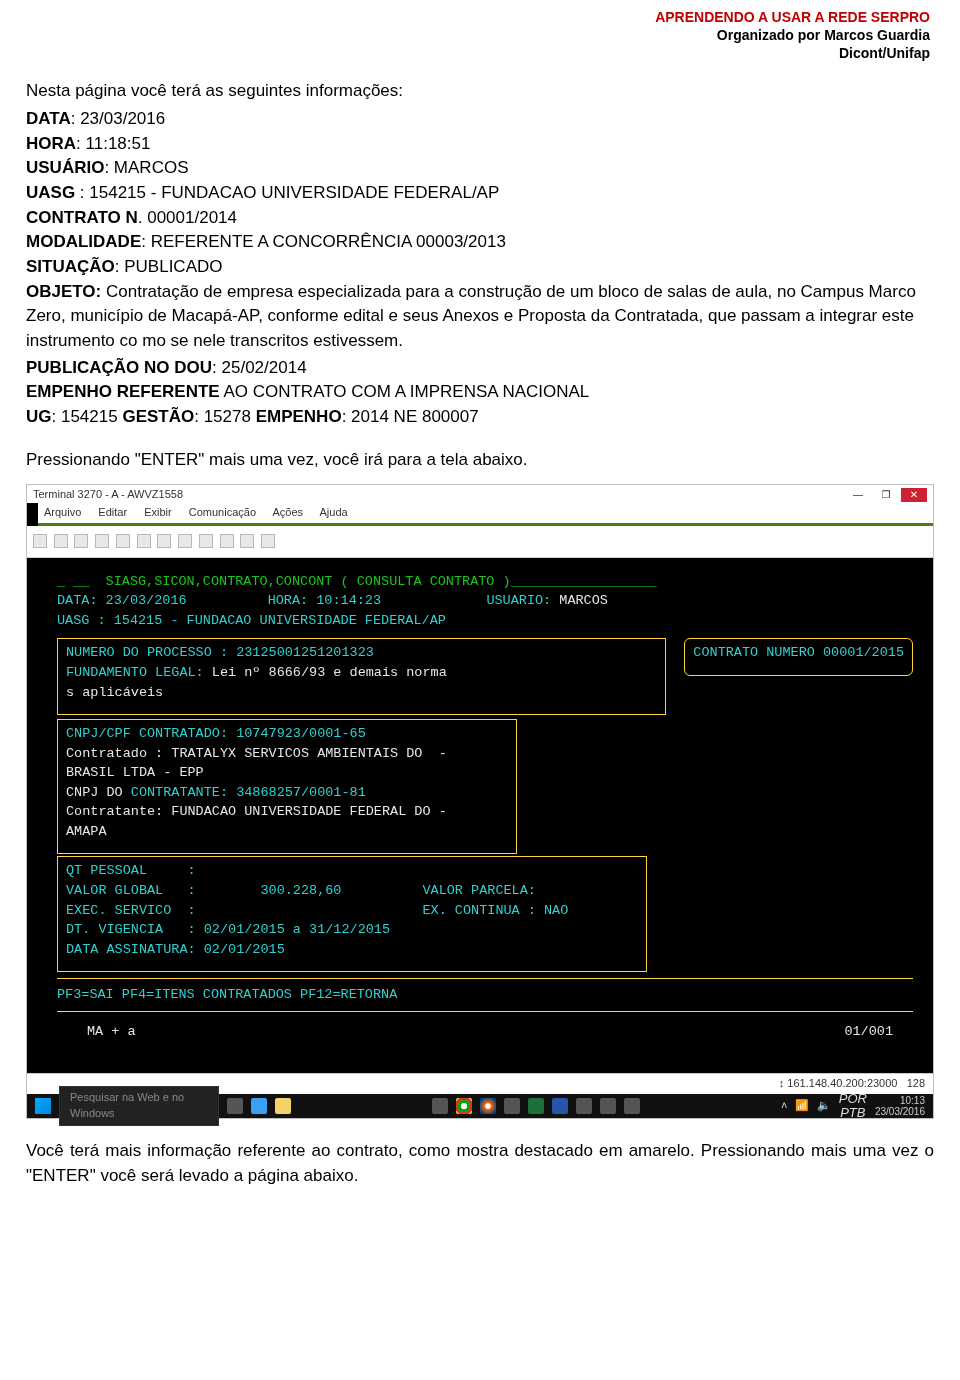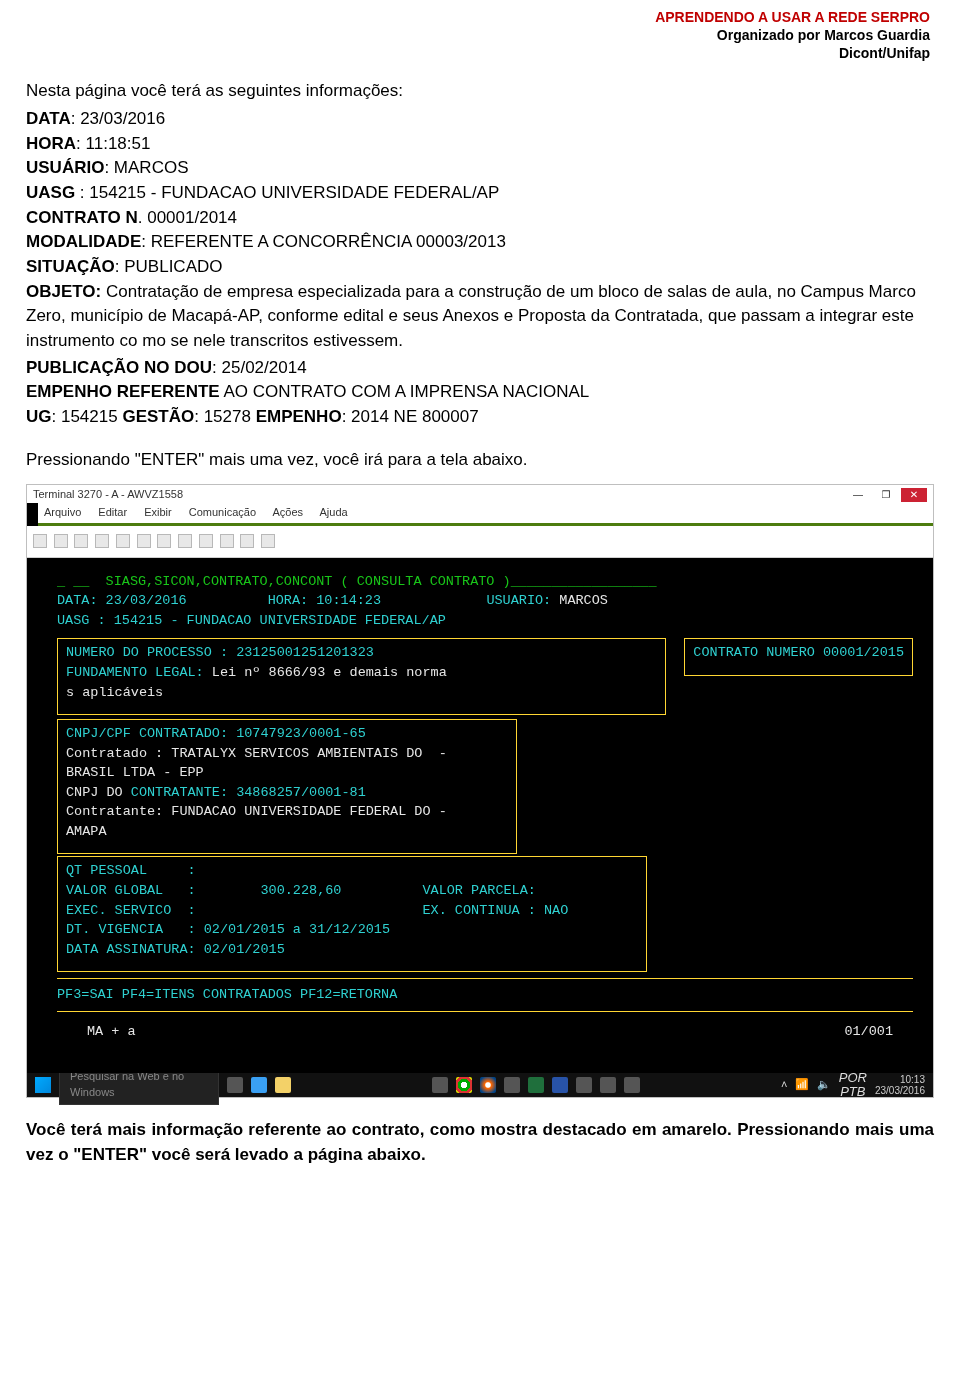--- a/index.html
+++ b/index.html
@@ -81,21 +81,21 @@
     min-height: 380px;
   }
   .term-body pre { white-space: pre; font-family: inherit; }
   .cyan { color: #2fd1d1; }
   .white { color: #e6e6e6; }
   .hl-box {
     border: 1.5px solid #ffd633;
     padding: 4px 8px 12px 8px;
     margin: 2px 0;
   }
-  .hl-box.small { display:inline-block; }
+  .hl-box.small { display:inline-block;border-radius:6px; }
   .row-flex { display:flex; gap:18px; align-items:flex-start; }
   .row-flex .col-left { flex: 1 1 auto; }
   .sep-line { border-bottom: 1.5px solid #ffd633; margin: 6px 0; }
   .term-status {
     display:flex; justify-content:space-between;
     padding: 4px 20px 8px 30px;
   }
   .term-footerbar {
     background: #fff;
     font-size: 11px;
@@ -138,21 +138,20 @@
   .taskbar .icon.generic { background:#555; }
   .taskbar .clockblock {
     text-align:right; font-size:10px; line-height:1.1; color:#ccc;
   }
   .taskbar .lang {
     font-size: 13px; line-height:1.1; text-align:center;font-style:italic;
   }
   .final-para {
     margin-top: 20px;
     text-align: justify;
-    font-weight: bold;
   }
 </style>
 </head>
 <body>
 
 <div class="page-header">
   <div>APRENDENDO A USAR A REDE SERPRO</div>
   <div class="line2">Organizado por Marcos Guardia</div>
   <div class="line3">Dicont/Unifap</div>
 </div>
@@ -267,20 +266,27 @@
       <div class="sep-line"></div>
 <pre class="cyan">PF3=SAI PF4=ITENS CONTRATADOS PF12=RETORNA</pre>
       <div class="sep-line"></div>
 
       <div class="term-status white">
         <span>MA  +    a</span>
         <span>01/001</span>
       </div>
     </div>
 
+    <div class="term-footerbar">
+      <span></span>
+      <span>
+        ↕ <span>161.148.40.200:23000</span>
+        &nbsp;&nbsp;<span>128</span>
+      </span>
+    </div>
 
     <div class="taskbar">
       <div class="left">
         <span class="winlogo"></span>
         <span class="searchbox">Pesquisar na Web e no Windows</span>
         <span class="icon generic"></span>
         <span class="icon ie"></span>
         <span class="icon folder"></span>
       </div>
       <div class="center">

